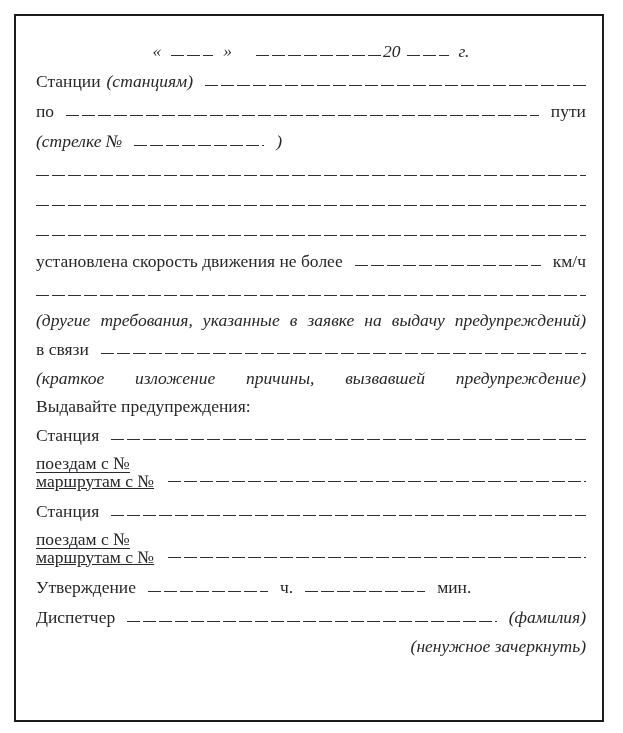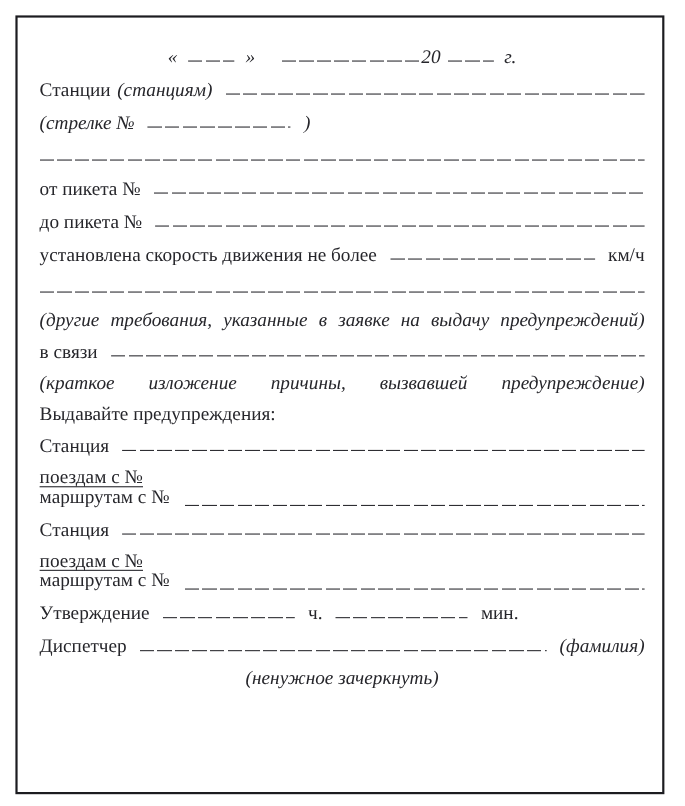--- a/index.html
+++ b/index.html
@@ -25,21 +25,21 @@
   }
   .row {
     display: flex;
     align-items: baseline;
     height: 20px;
     margin-bottom: 10px;
     white-space: nowrap;
     gap: 12px;
   }
   .row.center { justify-content: center; }
-  .row.right  { justify-content: center; }
+  .row.right  { justify-content: flex-end; }
   .row.tight  { margin-bottom: 8px; }
   .row.just {
     display: block;
     text-align: justify;
     text-align-last: justify;
     white-space: normal;
     height: 20px;
     margin-bottom: 8px;
     font-family: Liberation Serif, serif;
   }
@@ -62,33 +62,33 @@
   .full { width: 100%; }
   .w42  { width: 42px; }
   .w50  { width: 50px; }
   .w127 { width: 127px; }
   .w130 { width: 130px; }
   .w120 { width: 120px; }
   .gap6  { margin-left: -6px; text-align: right; }
   
   .fraction-row {
     display: flex;
-    align-items: flex-end;
+    align-items: center;
     height: 36px;
     margin-bottom: 10px;
     gap: 14px;
   }
   .fraction { display: flex; flex-direction: column; }
   .fraction .top {
     line-height: 16px;
     border-bottom: 1.4px solid #2a2a2f;
     padding-bottom: 1px;
     align-self: flex-start;
   }
-  .fraction .bottom { line-height: 17px; }
+  .fraction .bottom { line-height: 17px; text-decoration: underline; }
   .fraction-row .blank { height: 20px; margin-bottom: 0; }
 </style>
 </head>
 <body>
 
 <div class="frame">
   <div class="content">
 
     <div class="row center it" style="gap:0;">
       <span>«</span>
@@ -100,39 +100,42 @@
       <span style="margin-left:10px;">г.</span>
     </div>
 
 
     <div class="row">
       <span>Станции</span>
       <span class="it gap6">(станциям)</span>
       <span class="blank grow"></span>
     </div>
 
+    <div class="row">
+      <span>по</span>
+      <span class="blank grow"></span>
+      <span>пути</span>
+    </div>
 
     <div class="row it">
       <span>(стрелке №</span>
       <span class="blank w130"></span>
       <span>)</span>
     </div>
 
 
     <div class="row">
       <span class="blank full"></span>
     </div>
 
     <div class="row">
-      <span>от пикета №</span>
-      <span class="blank grow"></span>
-    </div>
-
-    <div class="row">
-      <span>до пикета №</span>
+      <span class="blank grow"></span>
+    </div>
+
+    <div class="row">
       <span class="blank grow"></span>
     </div>
 
     <div class="row">
       <span>установлена скорость движения не более</span>
       <span class="blank grow"></span>
       <span>км/ч</span>
     </div>
 
     <div class="row" style="margin-top:4px;">

